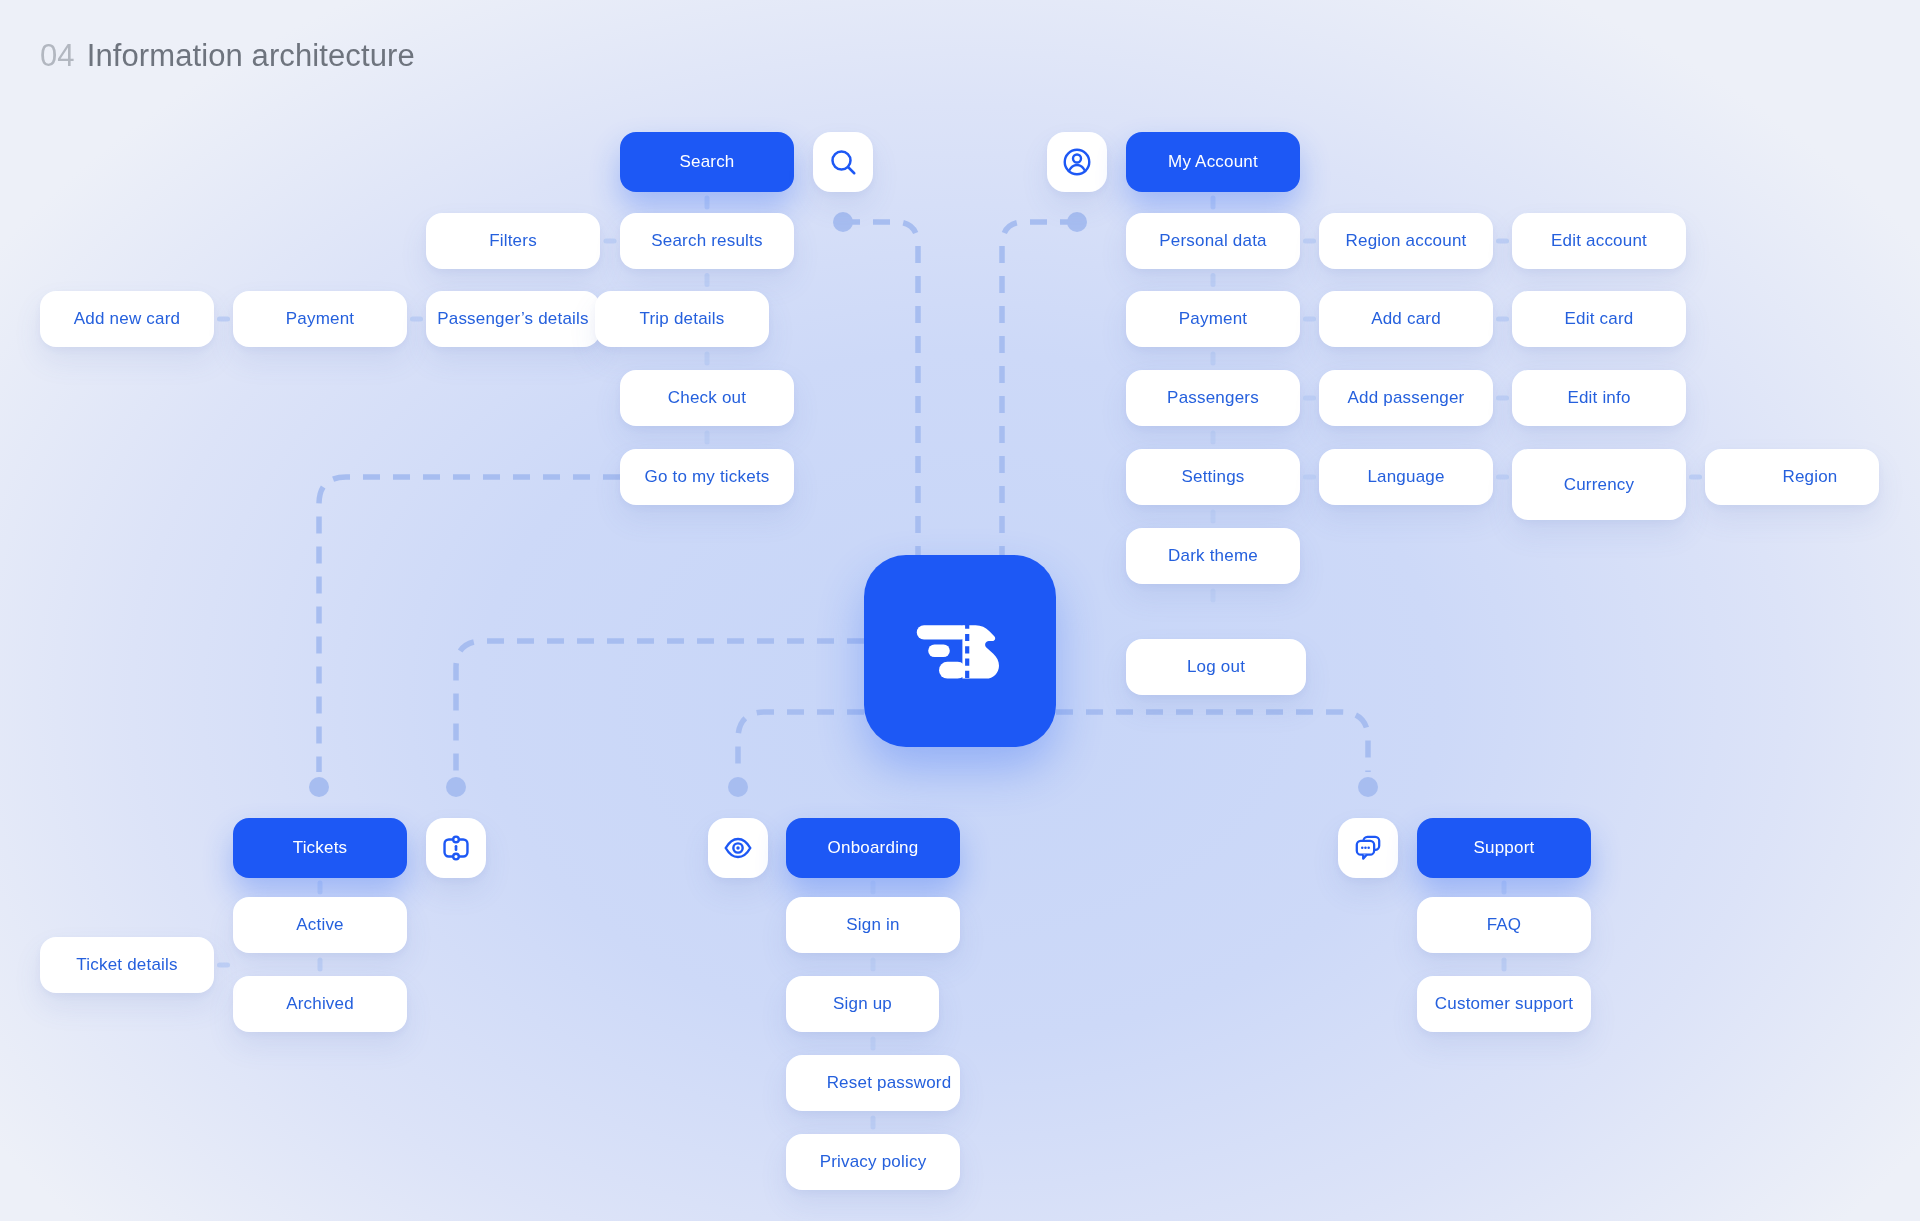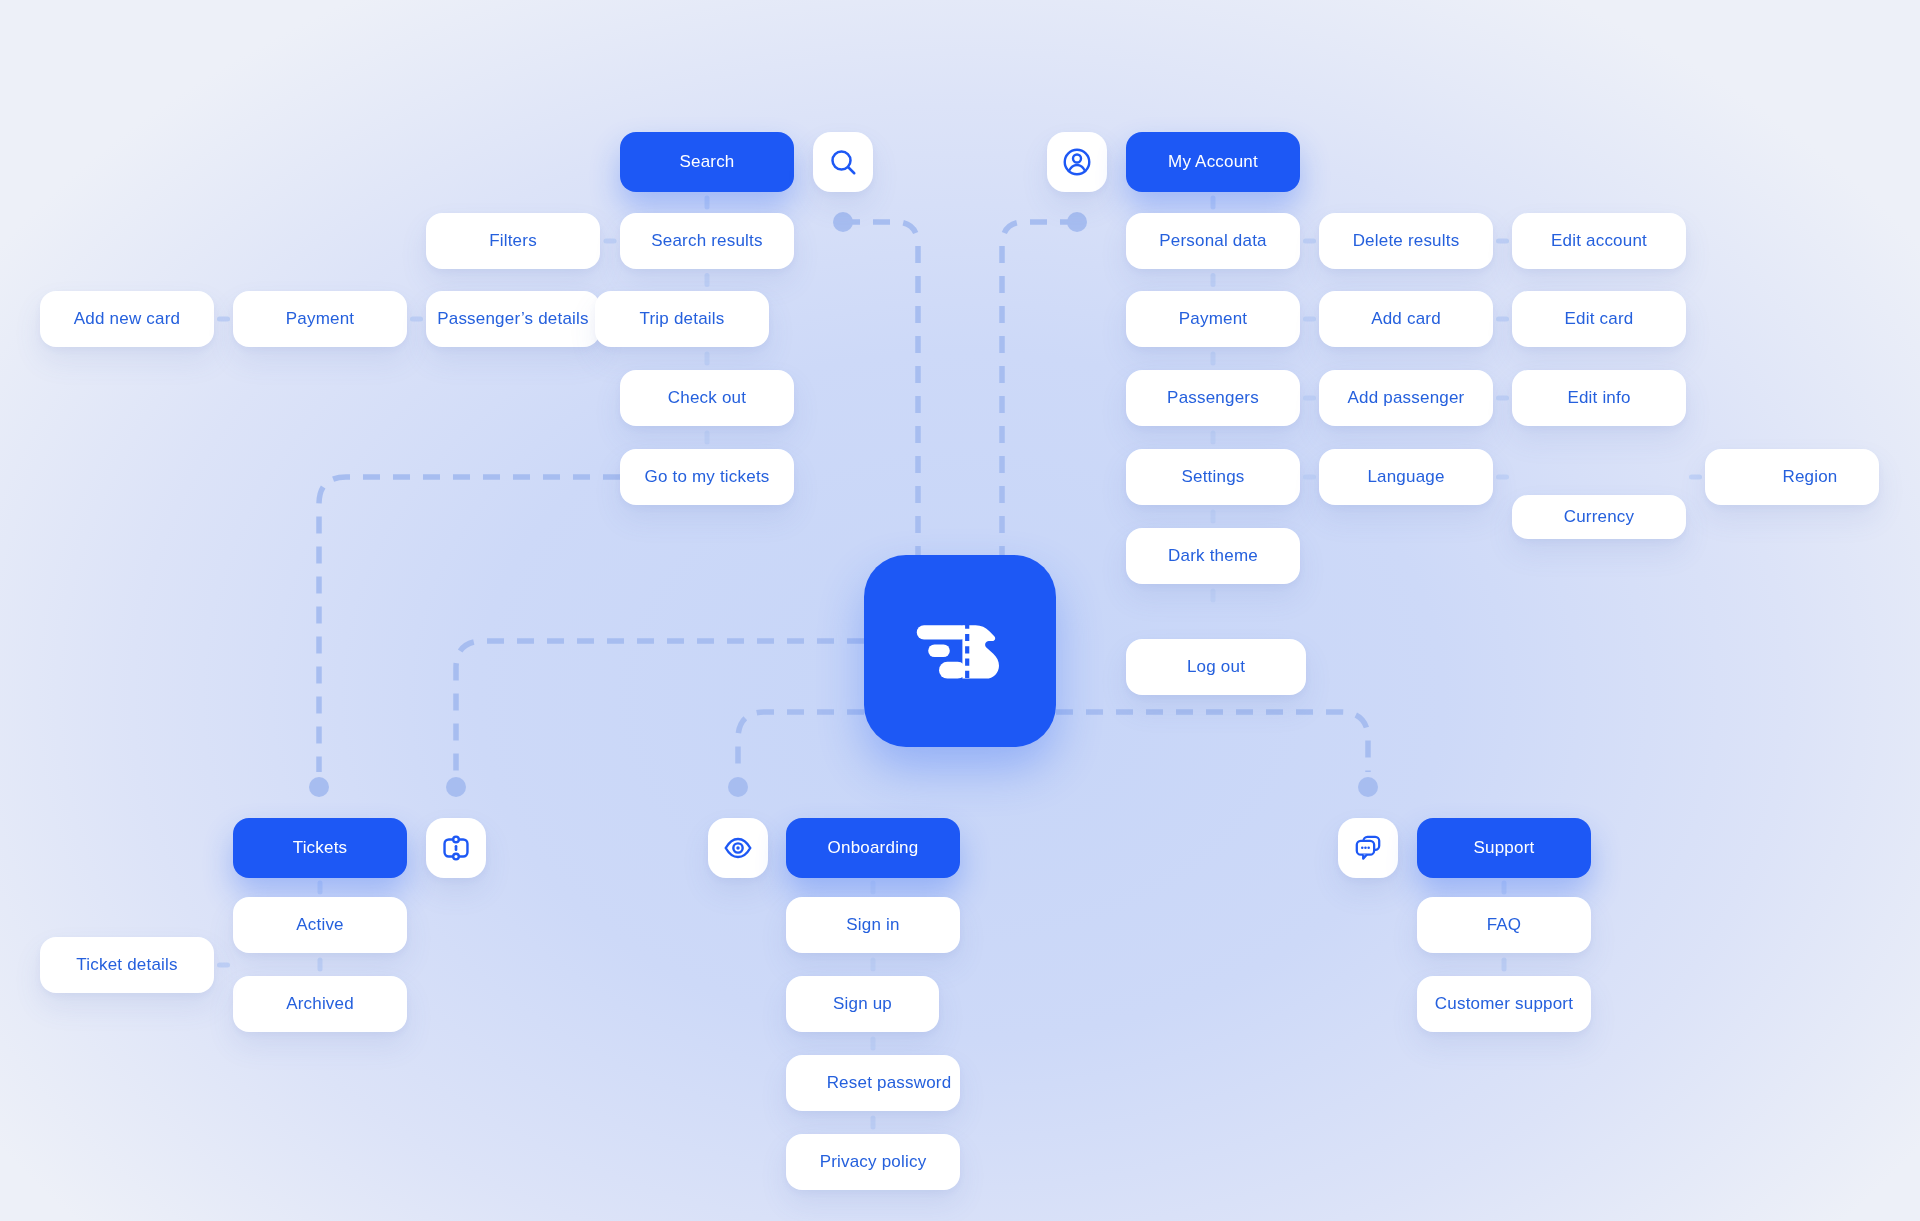--- a/index.html
+++ b/index.html
@@ -22,20 +22,23 @@
   .icon{display:flex;align-items:center;justify-content:center;}
   .icon svg{display:block;}
   .conn{stroke:#a7bdf0;stroke-width:5.5;fill:none;stroke-dasharray:17 13;}
   .dot{fill:#a7bdf0;}
   .tie{fill:#c0d1f6;}
 </style>
 </head>
 <body>
 
 <div class="stage">
+  <div class="title">
+    <span class="num">04</span><span class="txt">Information architecture</span>
+  </div>
   <svg id="edges" width="1920" height="1221">
       <path d="M843 222 H896 Q918 222 918 246 V555" class="conn"></path>
       <circle cx="843" cy="222" r="10" class="dot"></circle>
       <path d="M1077 222 H1024 Q1002 222 1002 246 V555" class="conn"></path>
       <circle cx="1077" cy="222" r="10" class="dot"></circle>
       <path d="M620 477 H346 Q319 477 319 504 V772" class="conn"></path>
       <circle cx="319" cy="787" r="10" class="dot"></circle>
       <path d="M864 641 H483 Q456 641 456 668 V772" class="conn"></path>
       <circle cx="456" cy="787" r="10" class="dot"></circle>
       <path d="M864 712 H765 Q738 712 738 739 V772" class="conn"></path>
@@ -120,21 +123,21 @@
           </svg>
         </span>
       </div>
       <div class="node primary" style="left: 1126px; top: 132px; width: 174px; height: 60px;">
         <span class="label">My Account</span>
       </div>
       <div class="node card" style="left: 1126px; top: 213px; width: 174px; height: 56px;">
         <span class="label">Personal data</span>
       </div>
       <div class="node card" style="left: 1319px; top: 213px; width: 174px; height: 56px;">
-        <span class="label">Delete results</span>
+        <span class="label">Region account</span>
       </div>
       <div class="node card" style="left: 1512px; top: 213px; width: 174px; height: 56px;">
         <span class="label">Edit account</span>
       </div>
       <div class="node card" style="left: 1126px; top: 291px; width: 174px; height: 56px;">
         <span class="label">Payment</span>
       </div>
       <div class="node card" style="left: 1319px; top: 291px; width: 174px; height: 56px;">
         <span class="label">Add card</span>
       </div>
@@ -149,21 +152,21 @@
       </div>
       <div class="node card" style="left: 1512px; top: 370px; width: 174px; height: 56px;">
         <span class="label">Edit info</span>
       </div>
       <div class="node card" style="left: 1126px; top: 449px; width: 174px; height: 56px;">
         <span class="label">Settings</span>
       </div>
       <div class="node card" style="left: 1319px; top: 449px; width: 174px; height: 56px;">
         <span class="label">Language</span>
       </div>
-      <div class="node card" style="left: 1512px; top: 449px; width: 174px; height: 44px; margin-top: 46px;">
+      <div class="node card" style="left: 1512px; top: 449px; width: 174px; height: 71px;">
         <span class="label">Currency</span>
       </div>
       <div class="node card" style="left: 1705px; top: 449px; width: 174px; height: 56px; padding-left: 36px;">
         <span class="label">Region</span>
       </div>
       <div class="node card" style="left: 1126px; top: 528px; width: 174px; height: 56px;">
         <span class="label">Dark theme</span>
       </div>
       <div class="node card" style="left: 1126px; top: 639px; width: 180px; height: 56px;">
         <span class="label">Log out</span>

